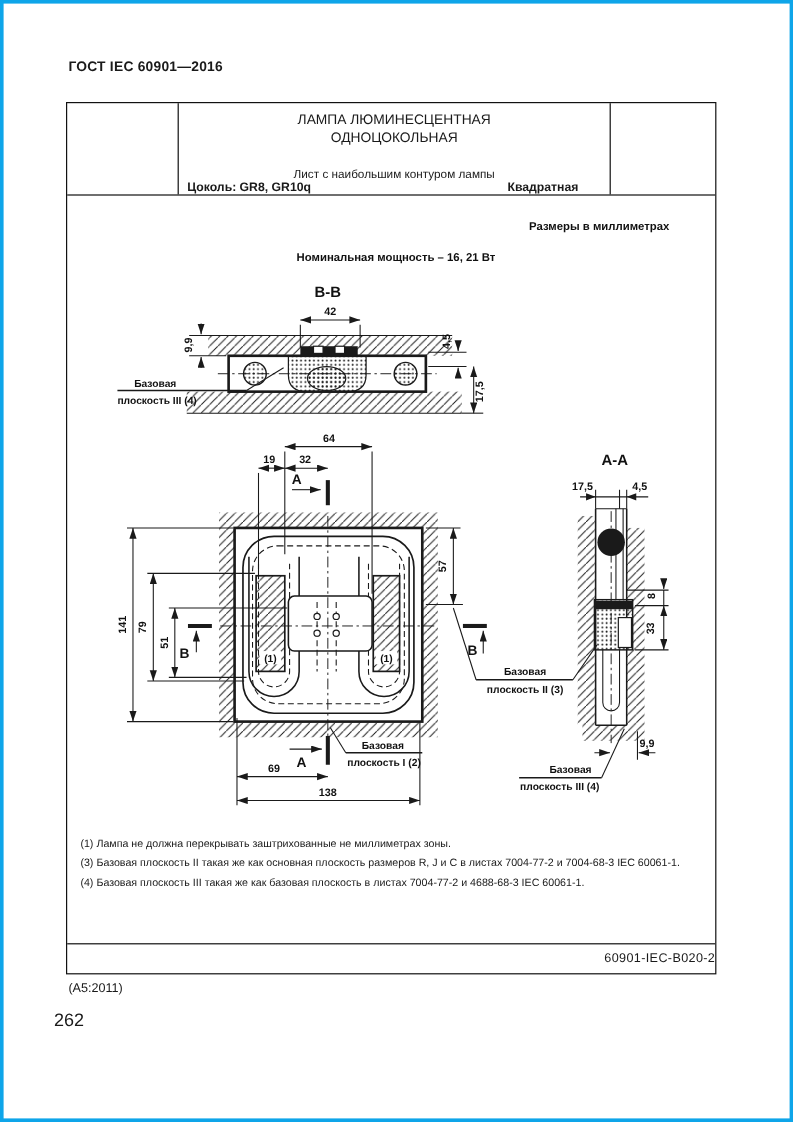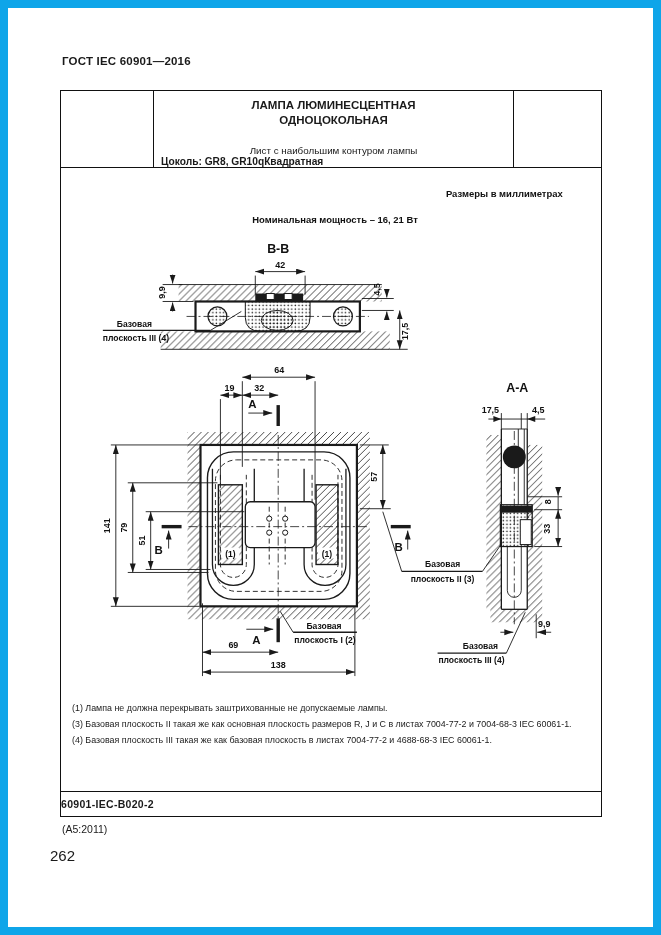--- a/index.html
+++ b/index.html
@@ -1,33 +1,33 @@
 <!DOCTYPE html>
 <html><head>
 <meta charset="utf-8">
 <style>
   *{margin:0;padding:0;box-sizing:border-box}
   html,body{background:#6b6b6b}
-  .screen{position:relative;width:661px;height:935px;background:#fff;border:8px solid #0ea5e9;
+  .screen{position:relative;width:661px;height:935px;background:#fff;border:3px solid #0ea5e9;
           overflow:hidden;font-family:"Liberation Sans",sans-serif;color:#1a1a1a}
   .hdr{position:absolute;left:54px;top:47px;font-size:11.5px;font-weight:700;letter-spacing:.2px}
   .frame{position:absolute;left:52px;top:82px;width:542px;height:727px;border:1.6px solid #111}
   .tblock{position:absolute;top:0;left:0;right:0;height:77px;border-bottom:1.6px solid #111;display:flex}
   .tb-left{width:93px;border-right:1.6px solid #111}
   .tb-right{width:88px;border-left:1.6px solid #111}
   .tb-center{flex:1;display:flex;flex-direction:column;padding-top:7px}
-  .tb-title{text-align:center;font-weight:700;font-size:11.5px;line-height:15px}
+  .tb-title{text-align:center;font-weight:400;font-size:11.5px;line-height:15px}
   .tb-sub{text-align:center;font-size:9.8px;margin-top:17px}
-  .tb-row{display:flex;font-weight:700;font-size:10.2px;
+  .tb-row{display:flex;justify-content:space-between;font-weight:700;font-size:10.2px;
           margin-top:auto;margin-bottom:5px;padding-left:7px;padding-right:26px}
   .draw{position:absolute;top:77px;left:0;width:538px;height:526px}
   .notes{position:absolute;left:11px;right:8px;top:612px;font-size:8.9px;line-height:11.5px}
   .note{padding-left:21px;text-indent:-21px;margin-bottom:4.5px}
   .sheetid{position:absolute;left:0;right:0;bottom:0;height:25px;border-top:1.6px solid #111;
-           text-align:left;font-weight:700;font-size:10.5px;line-height:24px;letter-spacing:.3px}
+           text-align:right;font-weight:400;font-size:10.5px;line-height:24px;letter-spacing:.3px}
   .rev{position:absolute;left:54px;top:815px;font-size:10.5px}
   .pagenum{position:absolute;left:42px;top:839px;font-size:15px}
   svg text{fill:#111;font-family:"Liberation Sans",sans-serif}
   .dl{stroke:#1a1a1a;stroke-width:.9;fill:none}
   .ln{stroke:#1a1a1a;stroke-width:1.3;fill:none}
   .th{stroke:#1a1a1a;stroke-width:2.2;fill:#fff}
   .cut{stroke:#1a1a1a;stroke-width:3.4;fill:none}
   .dd{stroke:#1a1a1a;stroke-width:.8;fill:none;stroke-dasharray:9 3 2 3}
   .ds{stroke:#1a1a1a;stroke-width:.9;fill:none;stroke-dasharray:5 3}
   .dt{font-size:9px;font-weight:700;text-anchor:middle}
@@ -276,21 +276,21 @@
             <text class="lb" x="421" y="483" text-anchor="middle">Базовая</text>
             <line class="ln" x1="378" y1="487" x2="447" y2="487"></line>
             <line class="dl" x1="447" y1="487" x2="466" y2="446"></line>
             <text class="lb" x="412" y="497" text-anchor="middle">плоскость III (4)</text>
           </g>
         </g>
       </svg>
     </div>
 
     <div class="notes">
-      <div class="note"><span>(1)</span> <span>Лампа не должна перекрывать заштрихованные не допускаемые лампы.</span></div>
+      <div class="note"><span>(1)</span> <span>Лампа не должна перекрывать заштрихованные не миллиметрах зоны.</span></div>
       <div class="note"><span>(3)</span> <span>Базовая плоскость II такая же как основная плоскость размеров R, J и C в листах 7004-77-2 и 7004-68-3 IEC 60061-1.</span></div>
       <div class="note"><span>(4)</span> <span>Базовая плоскость III такая же как базовая плоскость в листах 7004-77-2 и 4688-68-3 IEC 60061-1.</span></div>
     </div>
 
     <div class="sheetid">60901-IEC-B020-2</div>
   </div>
 
   <div class="rev">(А5:2011)</div>
   <div class="pagenum">262</div>
 </div>

